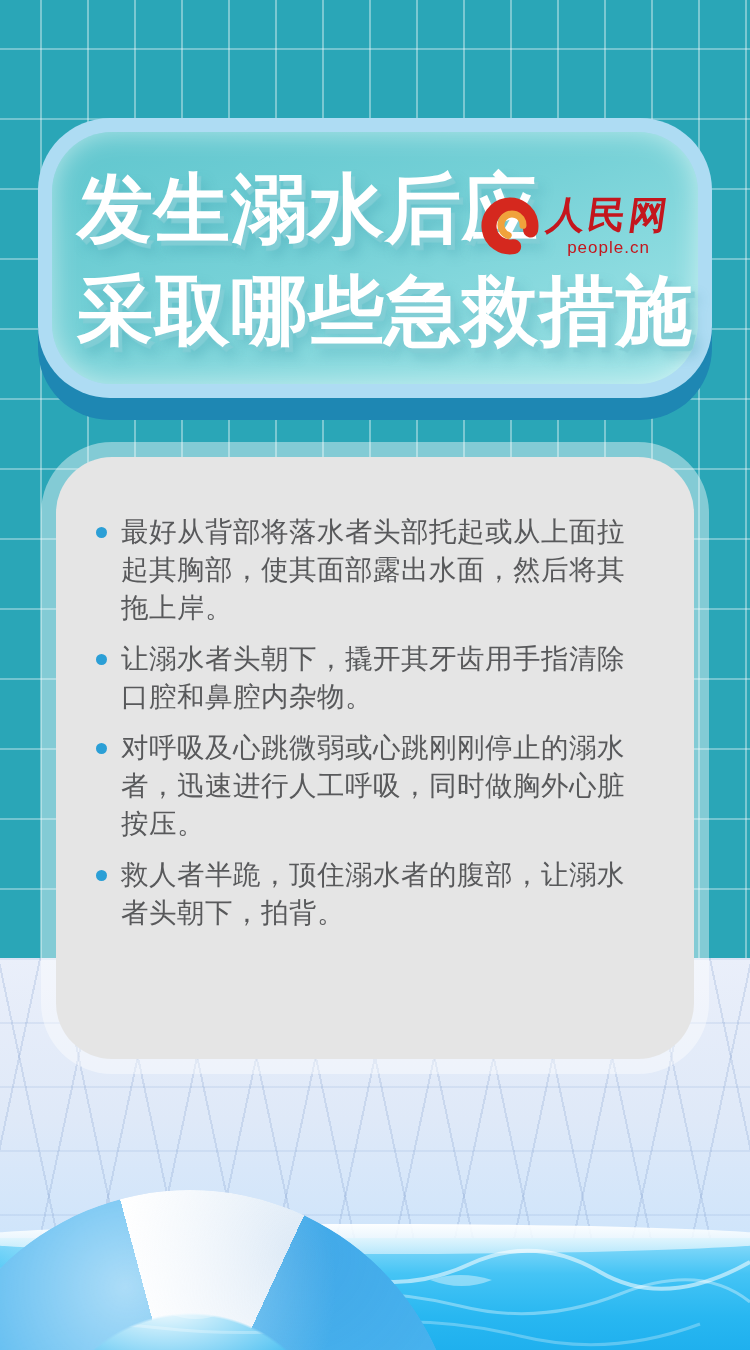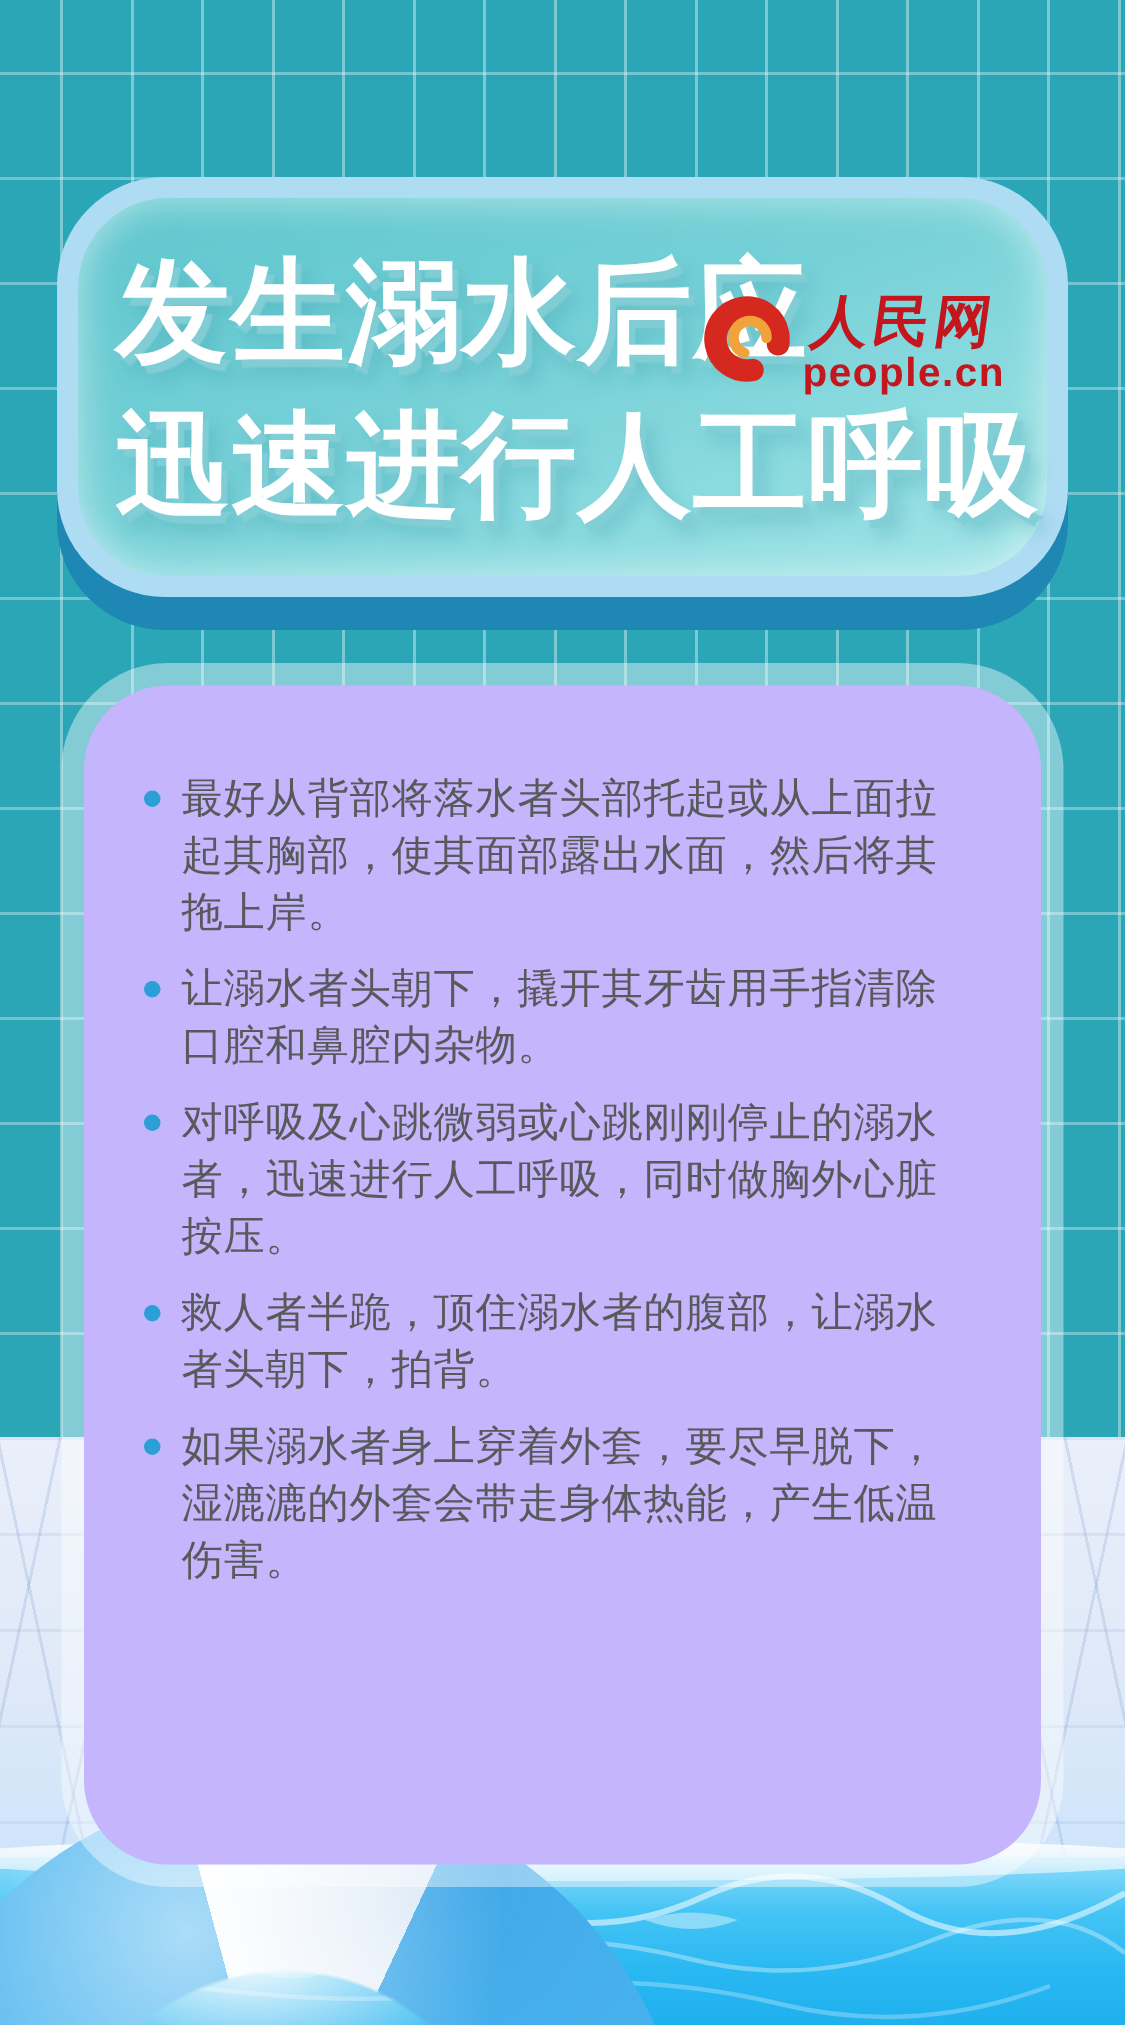--- a/index.html
+++ b/index.html
@@ -76,26 +76,26 @@
   .logo{
     position:absolute; right:28px; top:62px; z-index:6;
     display:flex; align-items:flex-start; gap:6px;
   }
   .logo-text{display:flex; flex-direction:column; align-items:center;}
   .logo-cn{
     color:#c4161d; font-weight:900; font-size:38px; line-height:42px;
     letter-spacing:3px; transform:skewX(-8deg);
   }
   .logo-domain{
-    color:#c4161d; font-weight:700; font-size:27px; line-height:24px; letter-spacing:1px;
+    color:#c4161d; font-weight:400; font-size:17px; line-height:24px; letter-spacing:1px;
   }
   
   .content-card{
-    position:absolute; left:56px; top:457px; width:638px; height:786px; z-index:4;
-    background:#c4b5fd; border-radius:56px;
+    position:absolute; left:56px; top:457px; width:638px; height:602px; z-index:4;
+    background:#e5e5e5; border-radius:56px;
     box-shadow:0 0 0 15px rgba(255,255,255,0.42);
   }
   .bullet-list{ margin:0; padding:56px 48px 0 40px; list-style:none; }
   .bullet-list li{
     display:flex; gap:14px; margin-bottom:13px;
     font-size:27.5px; line-height:38px; color:#58595b; letter-spacing:0.5px;
   }
   .dot{ flex:0 0 auto; width:11px; height:11px; border-radius:50%; background:#2b9fd6; margin-top:14px; }
 </style>
 </head>
@@ -116,21 +116,21 @@
     </svg>
   </div>
 
   <div class="ring-glow"></div>
   <div class="ring"></div>
 
   <div class="header-card">
     <div class="header-inner">
       <div class="title">
         <div>发生溺水后应</div>
-        <div>迅速进行人工呼吸</div>
+        <div>采取哪些急救措施</div>
       </div>
       <div class="logo">
         <svg width="62" height="62" viewBox="0 0 62 62">
           <circle cx="31" cy="32" r="21" fill="none" stroke="#d5281e" stroke-width="15" stroke-linecap="round" stroke-dasharray="106 26" transform="rotate(80 31 32)"></circle>
           <circle cx="33" cy="31" r="11" fill="none" stroke="#f0a23c" stroke-width="7" stroke-linecap="round" stroke-dasharray="48 22" transform="rotate(110 33 31)"></circle>
         </svg>
         <div class="logo-text">
           <div class="logo-cn">人民网</div>
           <div class="logo-domain">people.cn</div>
         </div>
@@ -149,20 +149,16 @@
         <span>让溺水者头朝下，撬开其牙齿用手指清除口腔和鼻腔内杂物。</span>
       </li>
       <li>
         <span class="dot"></span>
         <span>对呼吸及心跳微弱或心跳刚刚停止的溺水者，迅速进行人工呼吸，同时做胸外心脏按压。</span>
       </li>
       <li>
         <span class="dot"></span>
         <span>救人者半跪，顶住溺水者的腹部，让溺水者头朝下，拍背。</span>
       </li>
-      <li>
-        <span class="dot"></span>
-        <span>如果溺水者身上穿着外套，要尽早脱下，湿漉漉的外套会带走身体热能，产生低温伤害。</span>
-      </li>
     </ul>
   </div>
 
 </div>
 
 </body></html>

